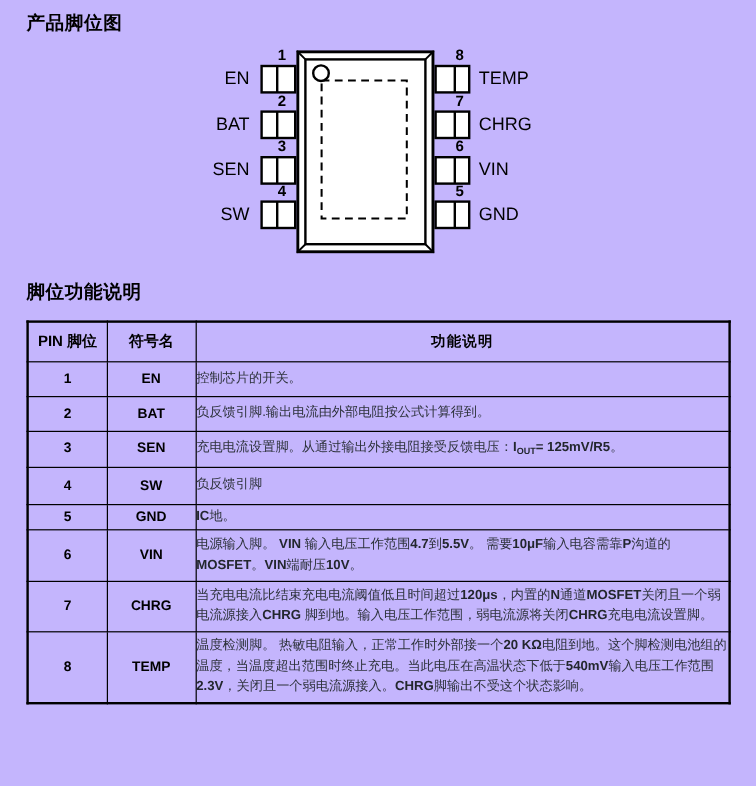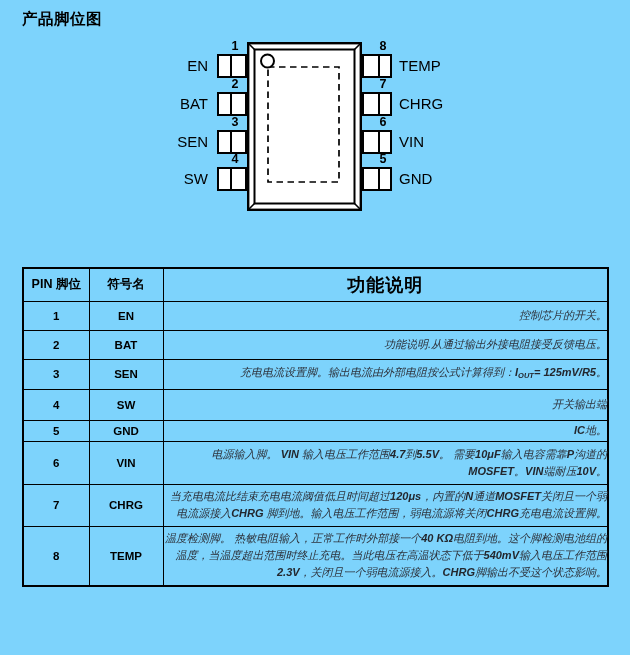--- a/index.html
+++ b/index.html
@@ -1,17 +1,17 @@
 <!DOCTYPE html>
 <html><head>
 <meta charset="utf-8">
 <style>
   html,body { margin:0; padding:0; background:#ffffff; }
   #page {
-    position:relative; width:630px; height:655px; background:#7dd3fc;
+    position:relative; width:630px; height:655px; background:#c4b5fd;
     font-family:"Liberation Sans", sans-serif; color:#000; overflow:hidden;
   }
   .section-title {
     position:absolute; left:22px; font-size:15.5px; font-weight:bold; color:#000;
     letter-spacing:0.5px;
   }
   #title-pinout   { top:9px; }
   #title-functions{ top:233px; }
 
   
@@ -31,27 +31,27 @@
   #fn-table {
     position:absolute; left:22px; top:267px; width:585px;
     border-collapse:collapse; table-layout:fixed;
   }
   #fn-table th, #fn-table td {
     border:1.5px solid #000; vertical-align:middle; padding:0;
   }
   #fn-table { border:2px solid #000; }
   #fn-table th { font-weight:bold; text-align:center; color:#000; }
   th.h-small { font-size:12.5px; }
-  th.h-big   { font-size:18px; letter-spacing:1px; }
+  th.h-big   { font-size:12px; letter-spacing:1px; }
   td.c-pin, td.c-sym {
     text-align:center; font-weight:bold; font-size:11.5px; color:#000;
   }
   td.c-desc {
     font-size:11px; line-height:17px; color:#2d323b;
-    padding:2px 6px 2px 6px; text-align:right;font-style:italic;
+    padding:2px 6px 2px 6px; text-align:left;
   }
   td.c-desc .lat { font-weight:bold; color:#23272e; }
   td.c-desc sub  { font-size:7.5px; vertical-align:-2px; font-weight:bold; }
 </style>
 </head>
 <body>
 
 <div id="page">
 
   <div id="title-pinout" class="section-title">产品脚位图</div>
@@ -105,20 +105,21 @@
         <div class="pin-label right" style="left: 399px; top: 58px;">TEMP</div>
         <div class="pin-number" style="left: 373px; top: 77px;">7</div>
         <div class="pin-label right" style="left: 399px; top: 96px;">CHRG</div>
         <div class="pin-number" style="left: 373px; top: 115px;">6</div>
         <div class="pin-label right" style="left: 399px; top: 134px;">VIN</div>
         <div class="pin-number" style="left: 373px; top: 152px;">5</div>
         <div class="pin-label right" style="left: 399px; top: 171px;">GND</div>
       </div>
   </div>
 
+  <div id="title-functions" class="section-title">脚位功能说明</div>
 
   <table id="fn-table">
     <colgroup>
         <col style="width:66px">
         <col style="width:74px">
         <col style="width:445px">
       </colgroup>
     <thead>
       <tr style="height:33px;">
         <th class="h-small">PIN 脚位</th>
@@ -128,48 +129,48 @@
     </thead>
     <tbody id="fn-table-body">
         <tr style="height: 29px;">
           <td class="c-pin">1</td>
           <td class="c-sym">EN</td>
           <td class="c-desc"><span>控制芯片的开关。</span></td>
         </tr>
         <tr style="height: 29px;">
           <td class="c-pin">2</td>
           <td class="c-sym">BAT</td>
-          <td class="c-desc"><span>功能说明.从通过输出外接电阻接受反馈电压。</span></td>
+          <td class="c-desc"><span>负反馈引脚.输出电流由外部电阻按公式计算得到。</span></td>
         </tr>
         <tr style="height: 30px;">
           <td class="c-pin">3</td>
           <td class="c-sym">SEN</td>
-          <td class="c-desc"><span>充电电流设置脚。输出电流由外部电阻按公式计算得到：</span><span class="lat">I</span><sub class="lat">OUT</sub><span class="lat">= 125mV/R5</span><span>。</span></td>
+          <td class="c-desc"><span>充电电流设置脚。从通过输出外接电阻接受反馈电压：</span><span class="lat">I</span><sub class="lat">OUT</sub><span class="lat">= 125mV/R5</span><span>。</span></td>
         </tr>
         <tr style="height: 31px;">
           <td class="c-pin">4</td>
           <td class="c-sym">SW</td>
-          <td class="c-desc"><span>开关输出端</span></td>
+          <td class="c-desc"><span>负反馈引脚</span></td>
         </tr>
         <tr style="height: 21px;">
           <td class="c-pin">5</td>
           <td class="c-sym">GND</td>
           <td class="c-desc"><span class="lat">IC</span><span>地。</span></td>
         </tr>
         <tr style="height: 43px;">
           <td class="c-pin">6</td>
           <td class="c-sym">VIN</td>
           <td class="c-desc"><span>电源输入脚。 </span><span class="lat">VIN</span><span> 输入电压工作范围</span><span class="lat">4.7</span><span>到</span><span class="lat">5.5V</span><span>。 需要</span><span class="lat">10μF</span><span>输入电容需靠</span><span class="lat">P</span><span>沟道的</span><span class="lat">MOSFET</span><span>。</span><span class="lat">VIN</span><span>端耐压</span><span class="lat">10V</span><span>。</span></td>
         </tr>
         <tr style="height: 42px;">
           <td class="c-pin">7</td>
           <td class="c-sym">CHRG</td>
           <td class="c-desc"><span>当充电电流比结束充电电流阈值低且时间超过</span><span class="lat">120μs</span><span>，内置的</span><span class="lat">N</span><span>通道</span><span class="lat">MOSFET</span><span>关闭且一个弱电流源接入</span><span class="lat">CHRG</span><span> 脚到地。输入电压工作范围，弱电流源将关闭</span><span class="lat">CHRG</span><span>充电电流设置脚。</span></td>
         </tr>
         <tr style="height: 60px;">
           <td class="c-pin">8</td>
           <td class="c-sym">TEMP</td>
-          <td class="c-desc"><span>温度检测脚。 热敏电阻输入，正常工作时外部接一个</span><span class="lat">40 KΩ</span><span>电阻到地。这个脚检测电池组的温度，当温度超出范围时终止充电。当此电压在高温状态下低于</span><span class="lat">540mV</span><span>输入电压工作范围</span><span class="lat">2.3V</span><span>，关闭且一个弱电流源接入。</span><span class="lat">CHRG</span><span>脚输出不受这个状态影响。</span></td>
+          <td class="c-desc"><span>温度检测脚。 热敏电阻输入，正常工作时外部接一个</span><span class="lat">20 KΩ</span><span>电阻到地。这个脚检测电池组的温度，当温度超出范围时终止充电。当此电压在高温状态下低于</span><span class="lat">540mV</span><span>输入电压工作范围</span><span class="lat">2.3V</span><span>，关闭且一个弱电流源接入。</span><span class="lat">CHRG</span><span>脚输出不受这个状态影响。</span></td>
         </tr>
       </tbody>
   </table>
 
 </div>
 
 </body></html>

